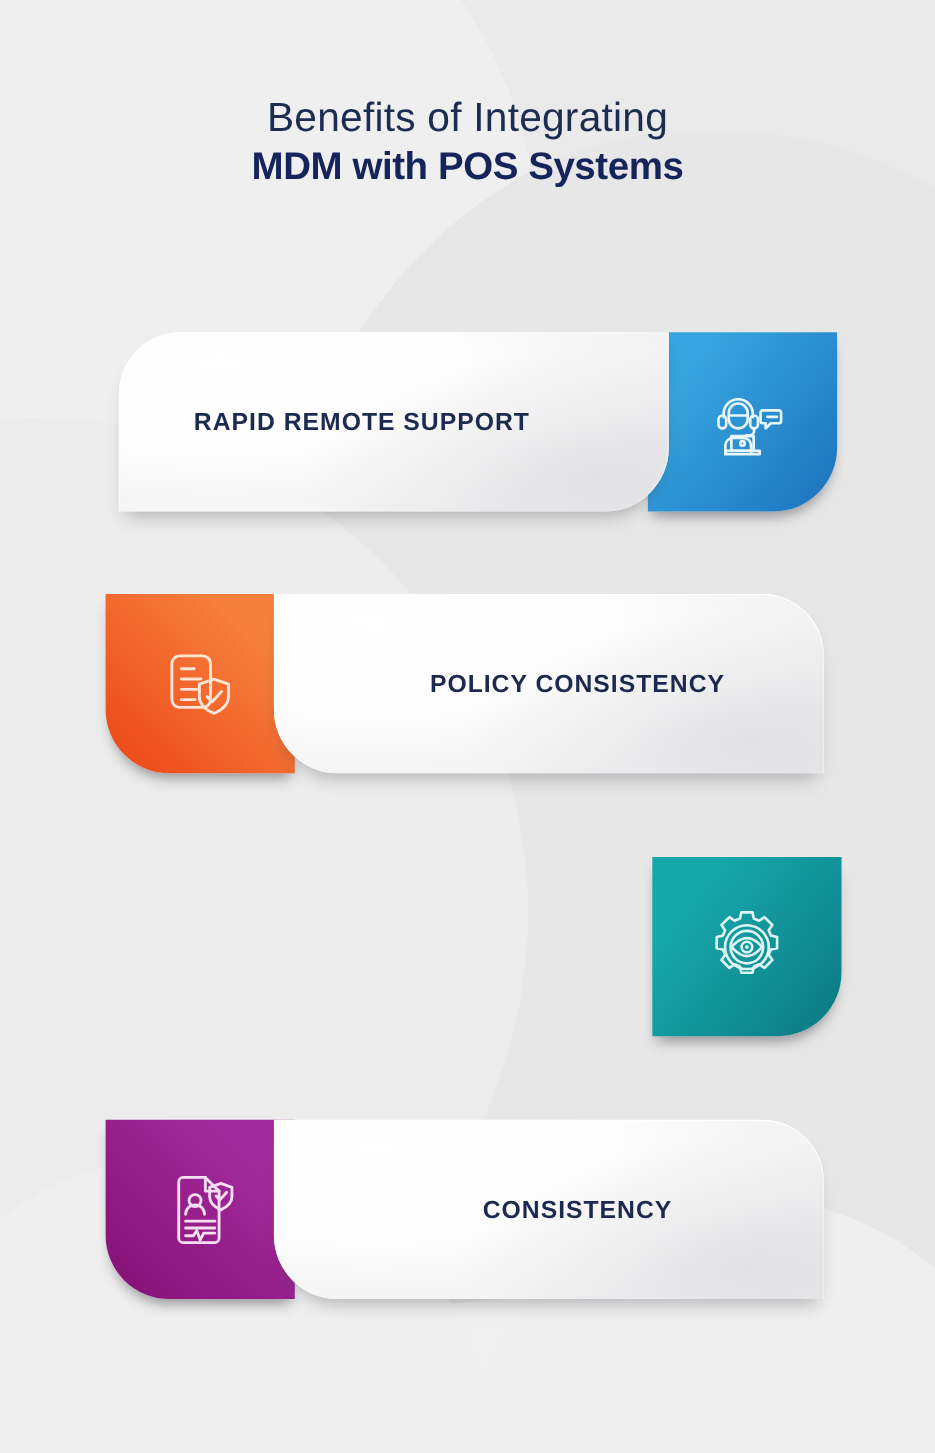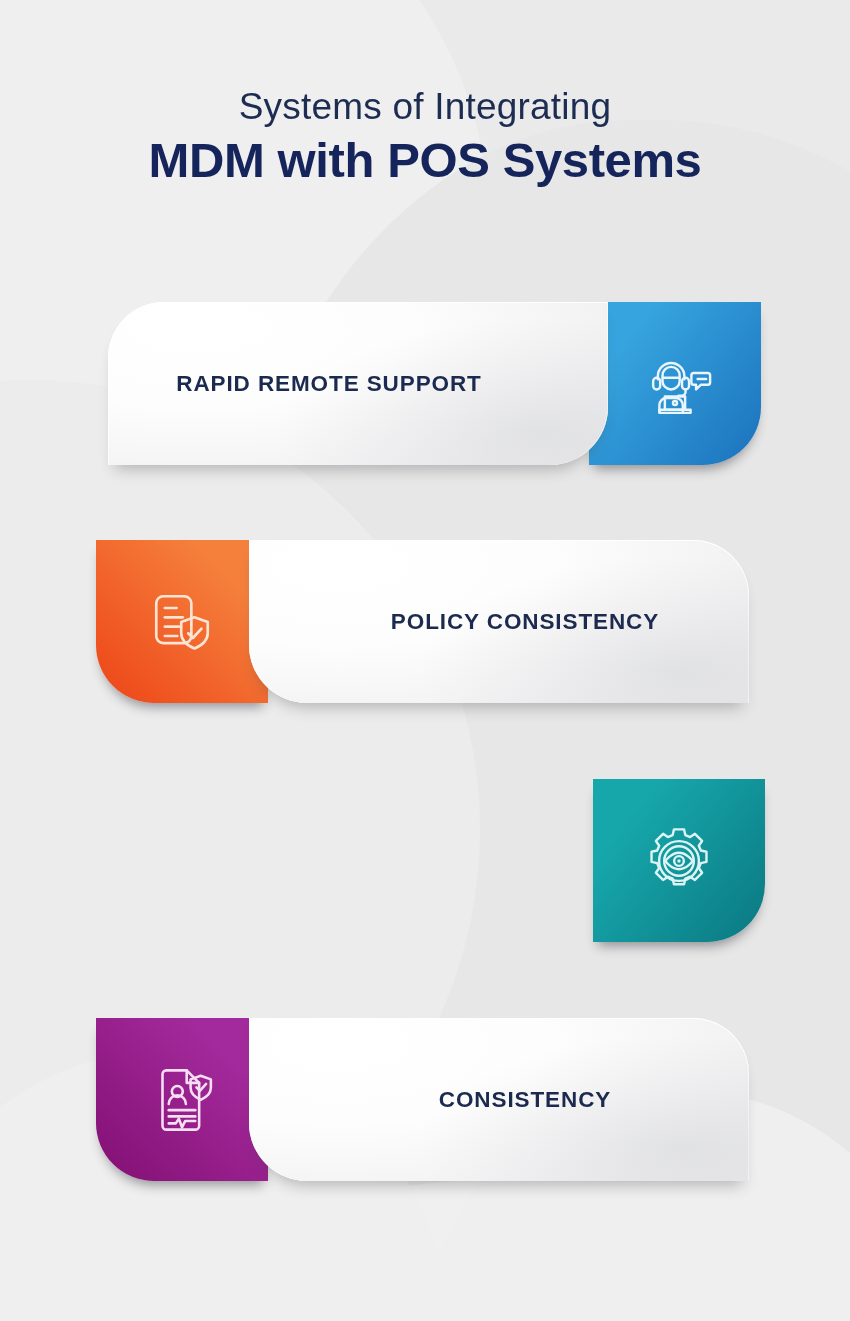--- a/index.html
+++ b/index.html
@@ -47,21 +47,21 @@
   #title-line-1 {
     display: block;
     font-size: 37px;
     font-weight: 400;
     letter-spacing: .2px;
     color: #1d2d52;
     line-height: 1.12;
   }
   #title-line-2 {
     display: block;
-    font-size: 49px;
+    font-size: 35px;
     font-weight: 700;
     letter-spacing: -.4px;
     color: #15245a;
     line-height: 1.22;
     margin-top: 4px;
   }
 
   
   .card {
     position: absolute;
@@ -173,21 +173,21 @@
 <div id="bg-layer">
   <div class="blob soft" id="blob-top-left"></div>
   <div class="blob" id="blob-right-wash"></div>
   <div class="blob" id="blob-mid-left"></div>
   <div class="blob soft" id="blob-bottom-c"></div>
   <div class="blob soft" id="blob-bottom-a"></div>
   <div class="blob soft" id="blob-bottom-b"></div>
 </div>
 
 <div id="heading">
-  <span id="title-line-1">Systems of Integrating</span>
+  <span id="title-line-1">Benefits of Integrating</span>
   <span id="title-line-2">MDM with POS Systems</span>
 </div>
 
 <div class="card right-accent" id="card-rapid-remote-support" style="--c1:#36a4de; --c2:#1b72bd;">
   <div class="accent">
     <span class="accent-icon">
       <svg viewBox="0 0 100 100" fill="none" stroke="#eaf6fd" stroke-width="3.1" stroke-linecap="round" stroke-linejoin="round">
 
         <path d="M28 44v-4a17 17 0 0 1 34 0v4"></path>
         <rect x="22" y="42" width="9" height="15" rx="4.5"></rect>

